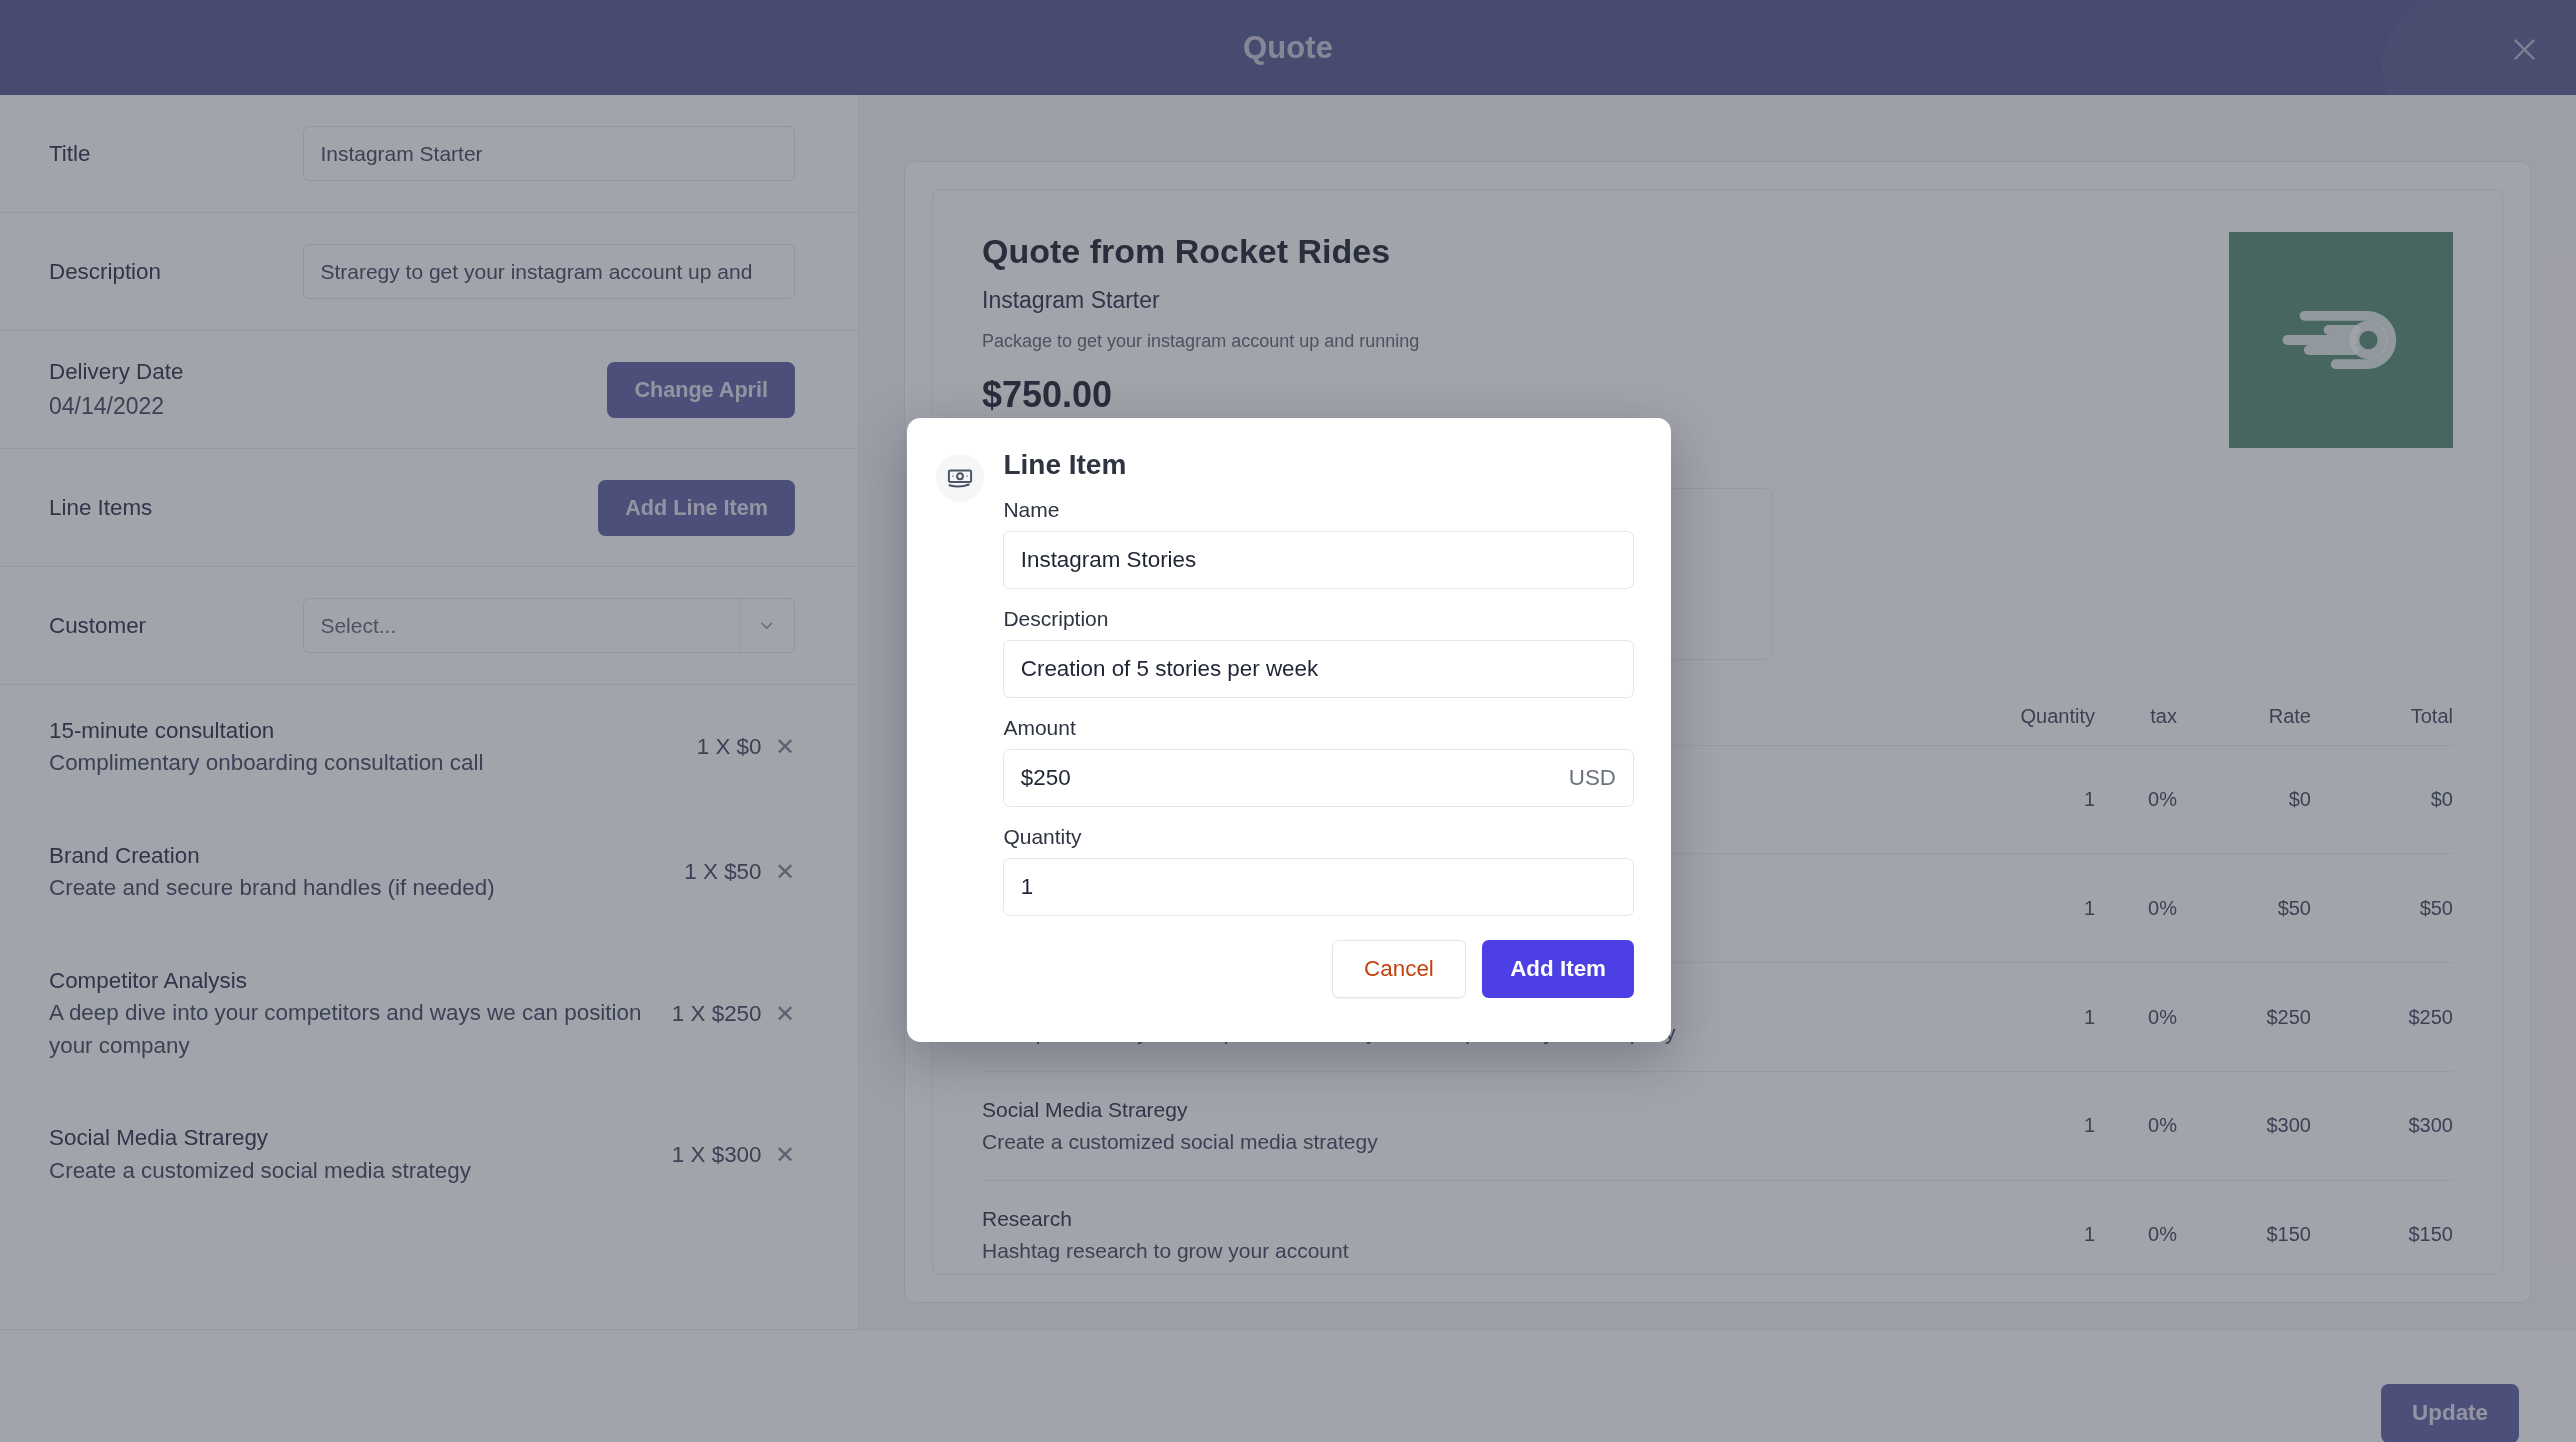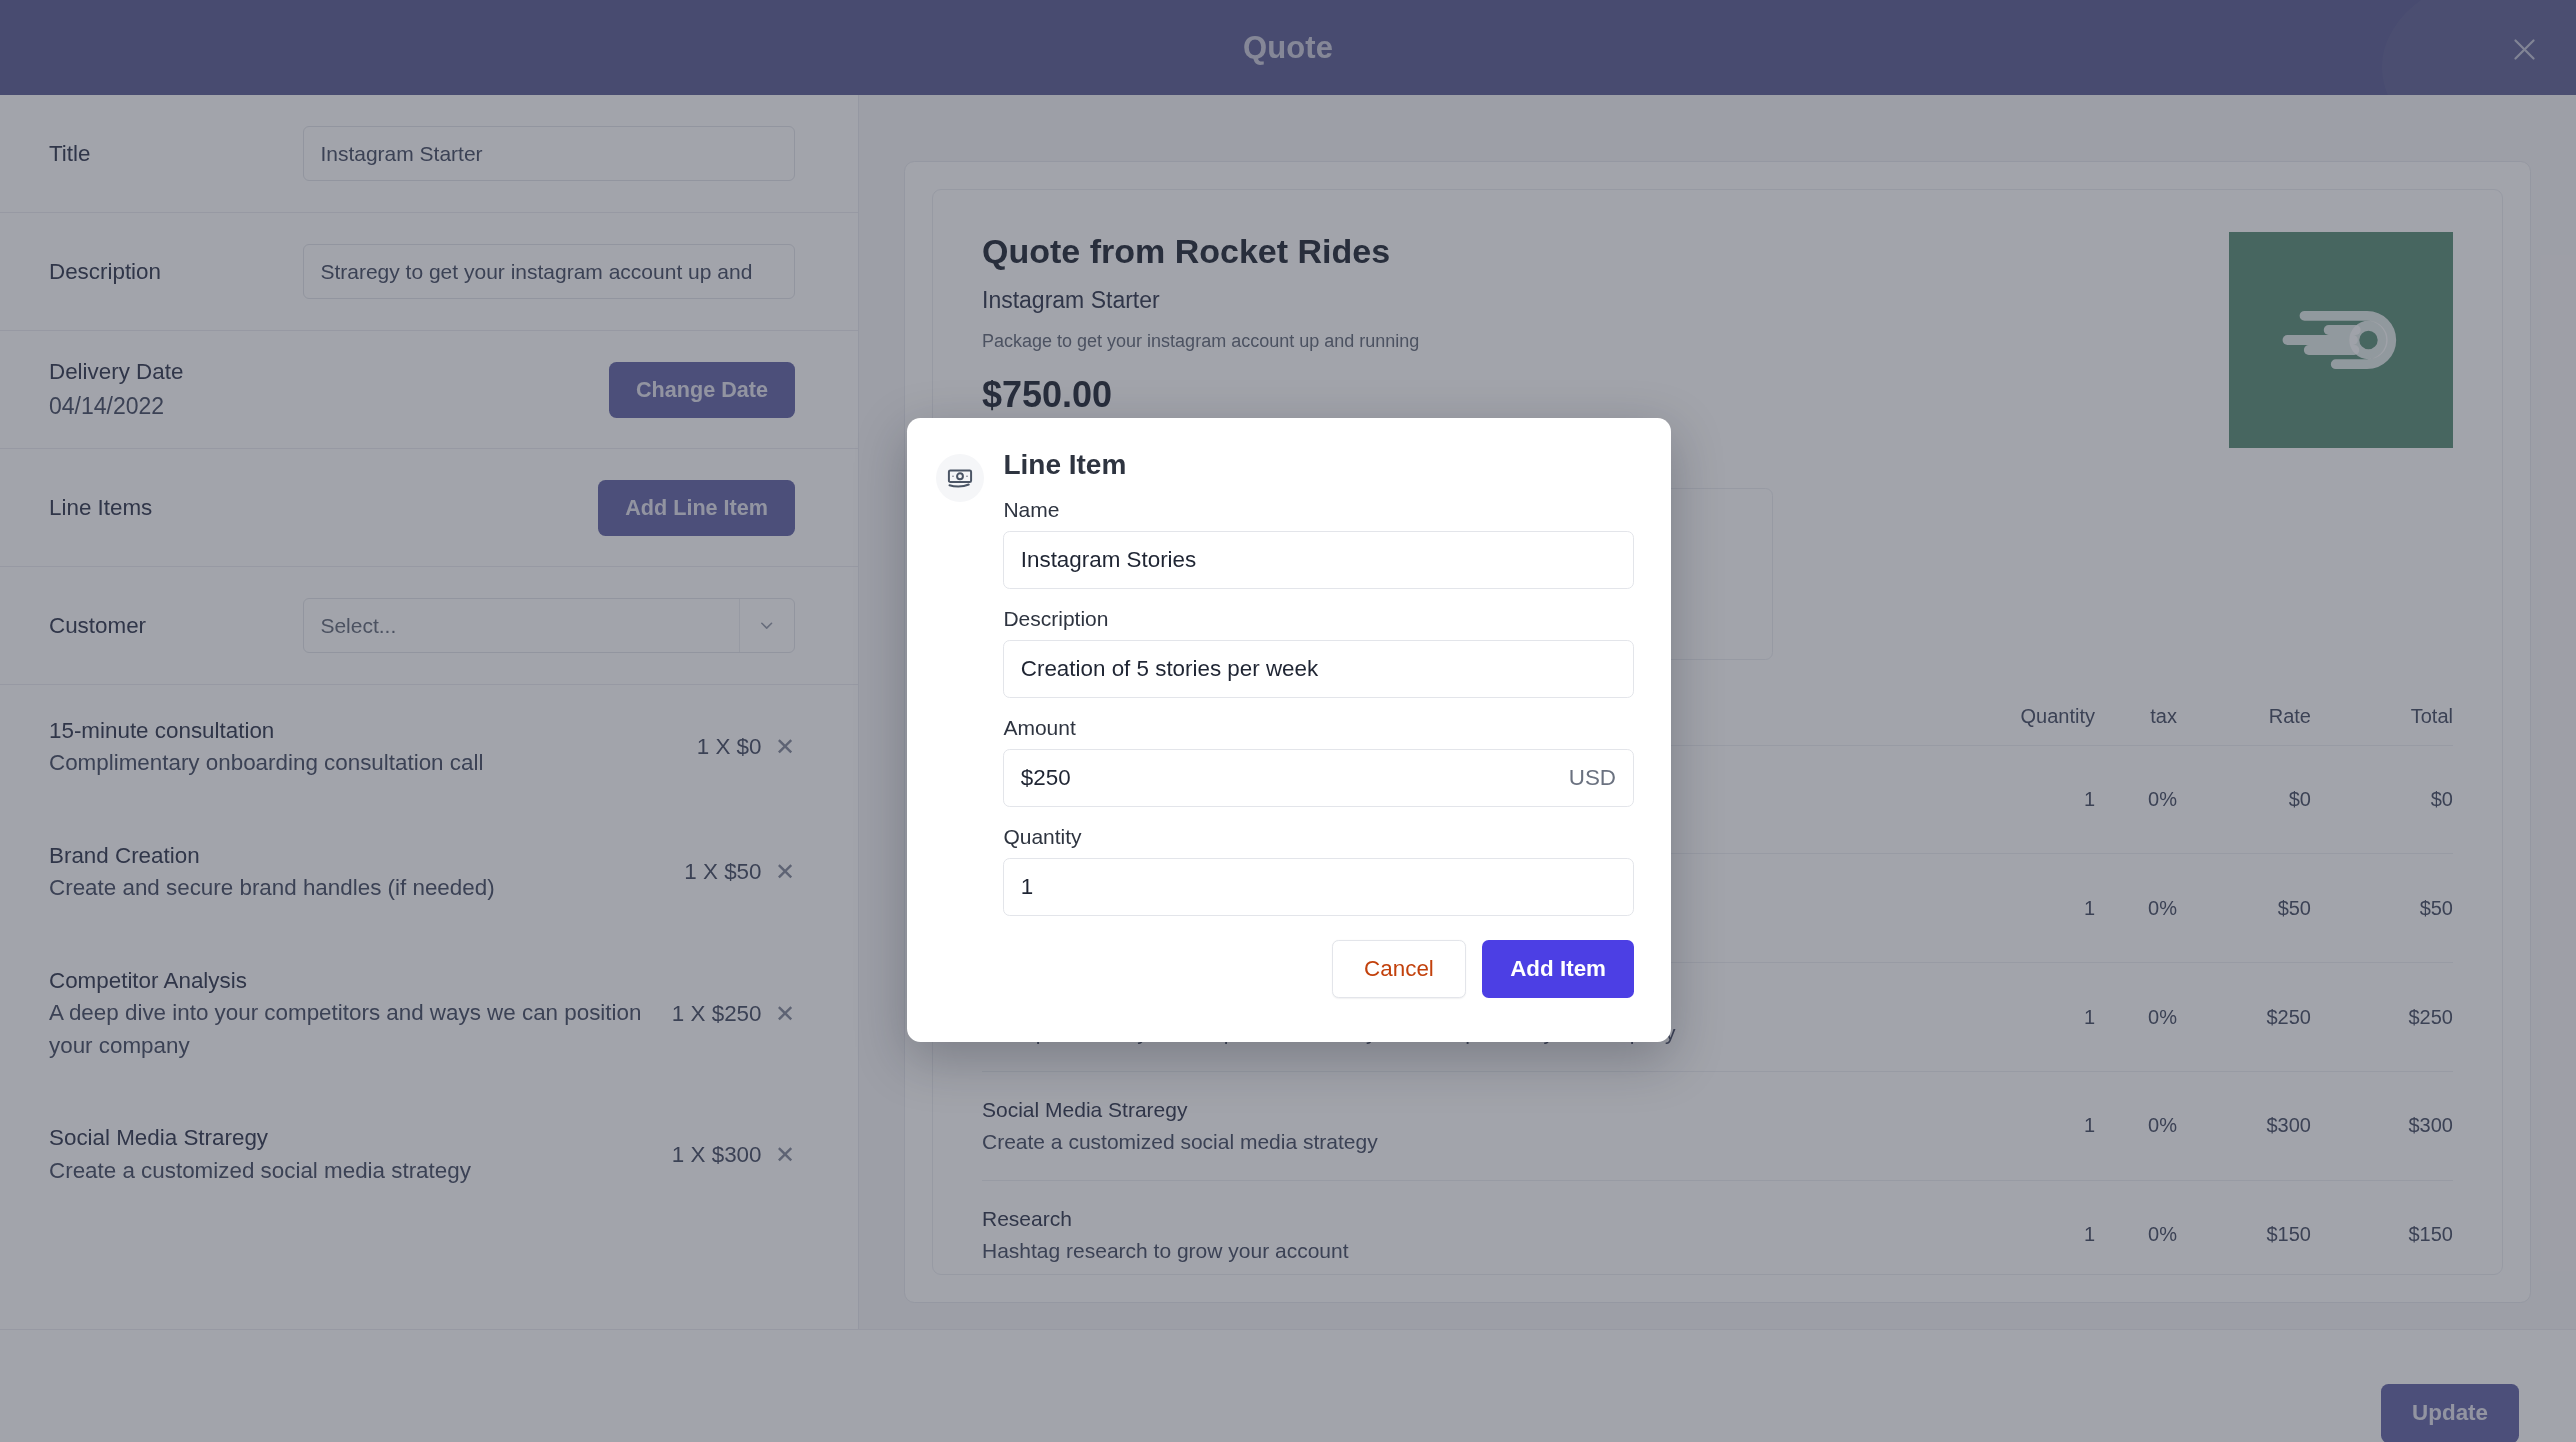--- a/index.html
+++ b/index.html
@@ -310,21 +310,21 @@
         <div class="form-label">Description</div>
         <div class="field">Straregy to get your instagram account up and</div>
       </div>
 
       <div class="form-row">
         <div class="date-block">
           <div class="date-label">Delivery Date</div>
           <div class="date-value">04/14/2022</div>
         </div>
         <div class="spacer"></div>
-        <button class="btn-purple">Change Date</button>
+        <button class="btn-purple">Change April</button>
       </div>
 
       <div class="form-row">
         <div class="form-label">Line Items</div>
         <div class="spacer"></div>
         <button class="btn-purple">Add Line Item</button>
       </div>
 
       <div class="form-row">
         <div class="form-label">Customer</div>

